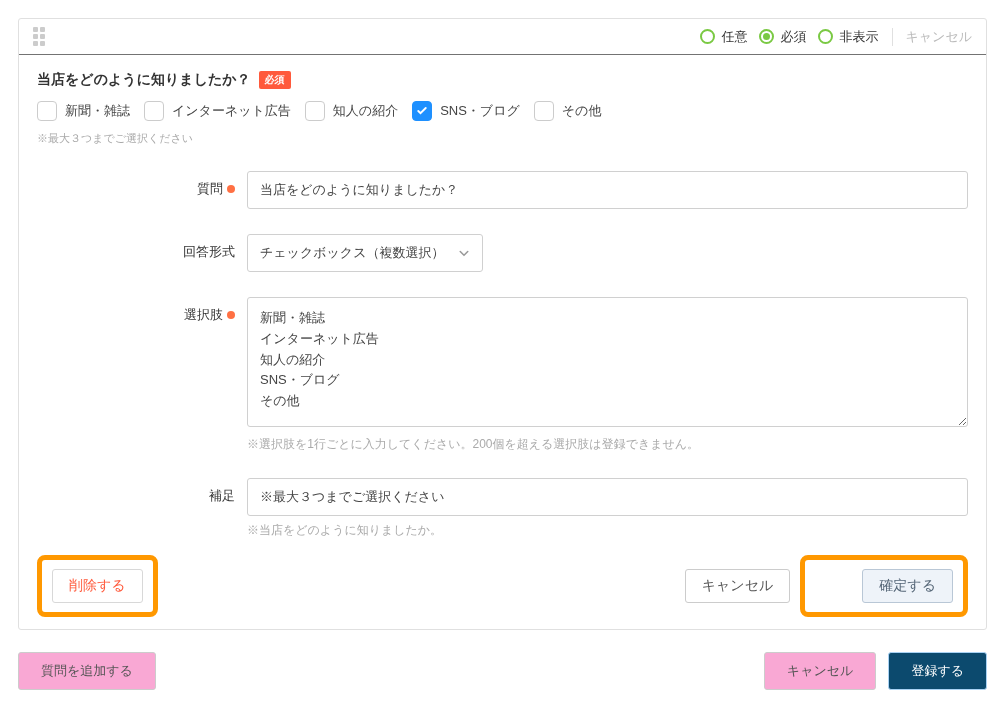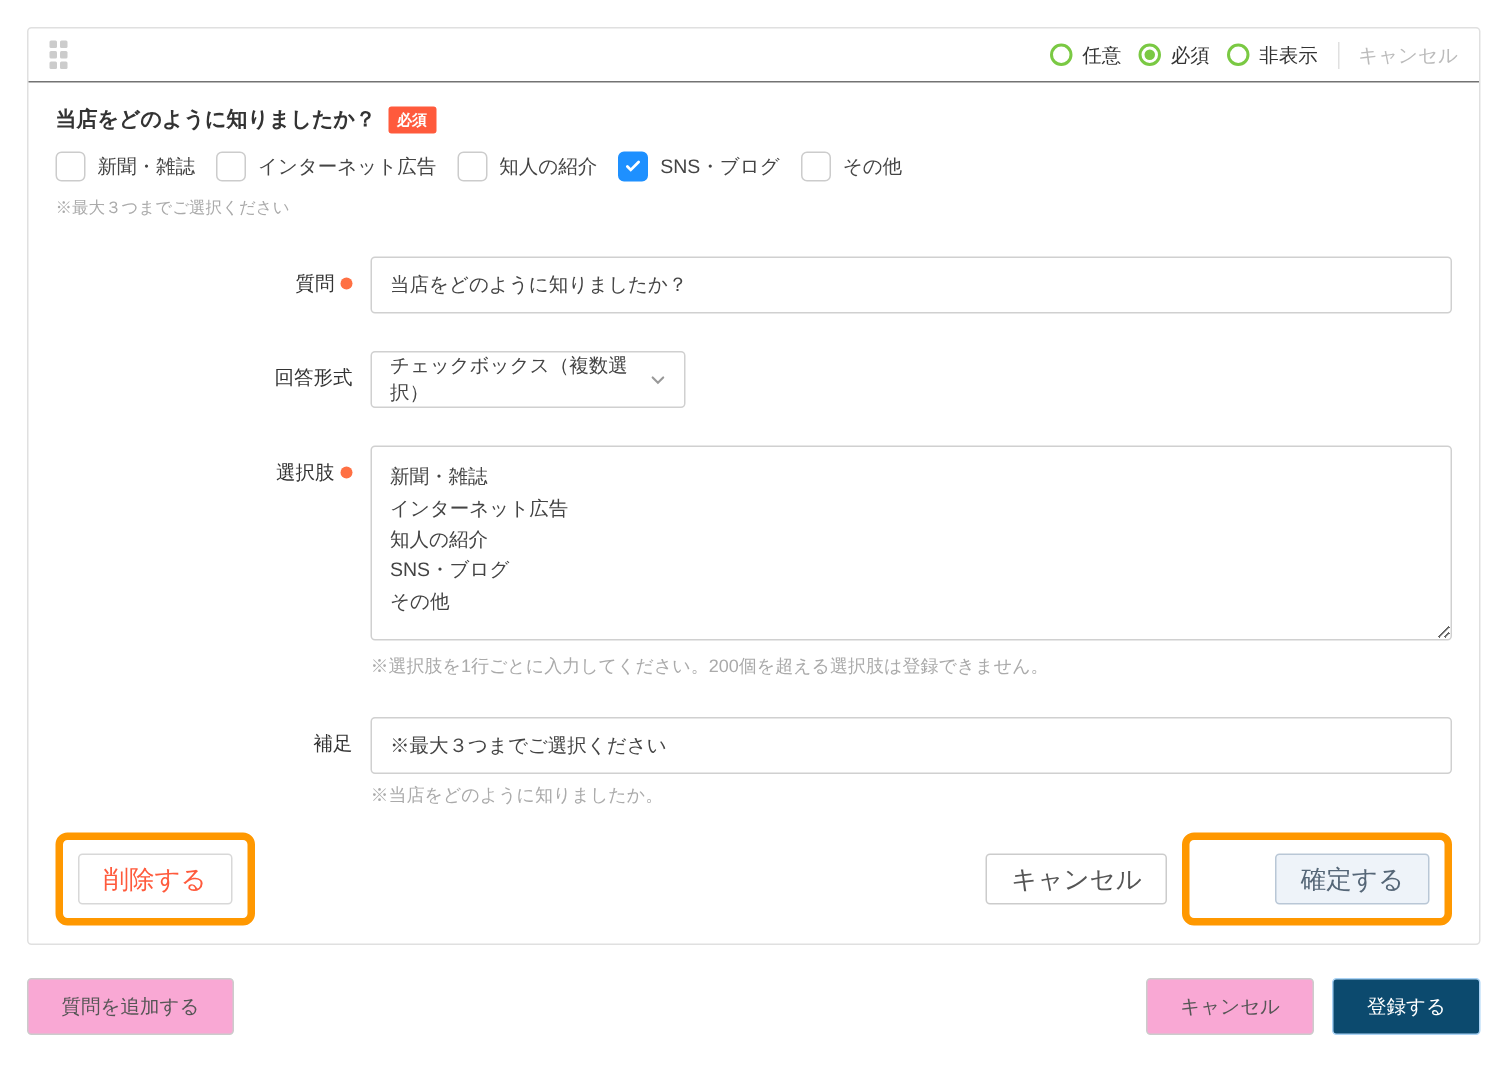--- a/index.html
+++ b/index.html
@@ -129,21 +129,21 @@
     .text-input {
       width: 100%;
       height: 38px;
       border: 1px solid #d0d0d0;
       border-radius: 3px;
       padding: 0 12px;
       font-size: 13px;
       color: #444;
     }
     .select-box {
-      width: 210px;
+      width: 236px;
       height: 38px;
       border: 1px solid #d0d0d0;
       border-radius: 3px;
       padding: 0 12px;
       font-size: 13px;
       color: #444;
       display: flex;
       align-items: center;
       justify-content: space-between;
       background: #fff;
@@ -175,21 +175,21 @@
       justify-content: space-between;
       align-items: center;
     }
     .footer-right { display: flex; gap: 10px; align-items: center; }
     .btn {
       height: 34px;
       padding: 0 16px;
       border: 1px solid #ccc;
       background: #fff;
       border-radius: 3px;
-      font-size: 17px;
+      font-size: 14px;
       color: #555;
       cursor: pointer;
       display: flex; align-items: center; justify-content: center;
     }
     .btn-danger-outline { color: #ff5a3c; border-color: #d8d8d8; }
     .btn-confirm {
       background: #eef3f9;
       border-color: #b9c7d6;
       color: #556677;
       margin-left: 47px;

